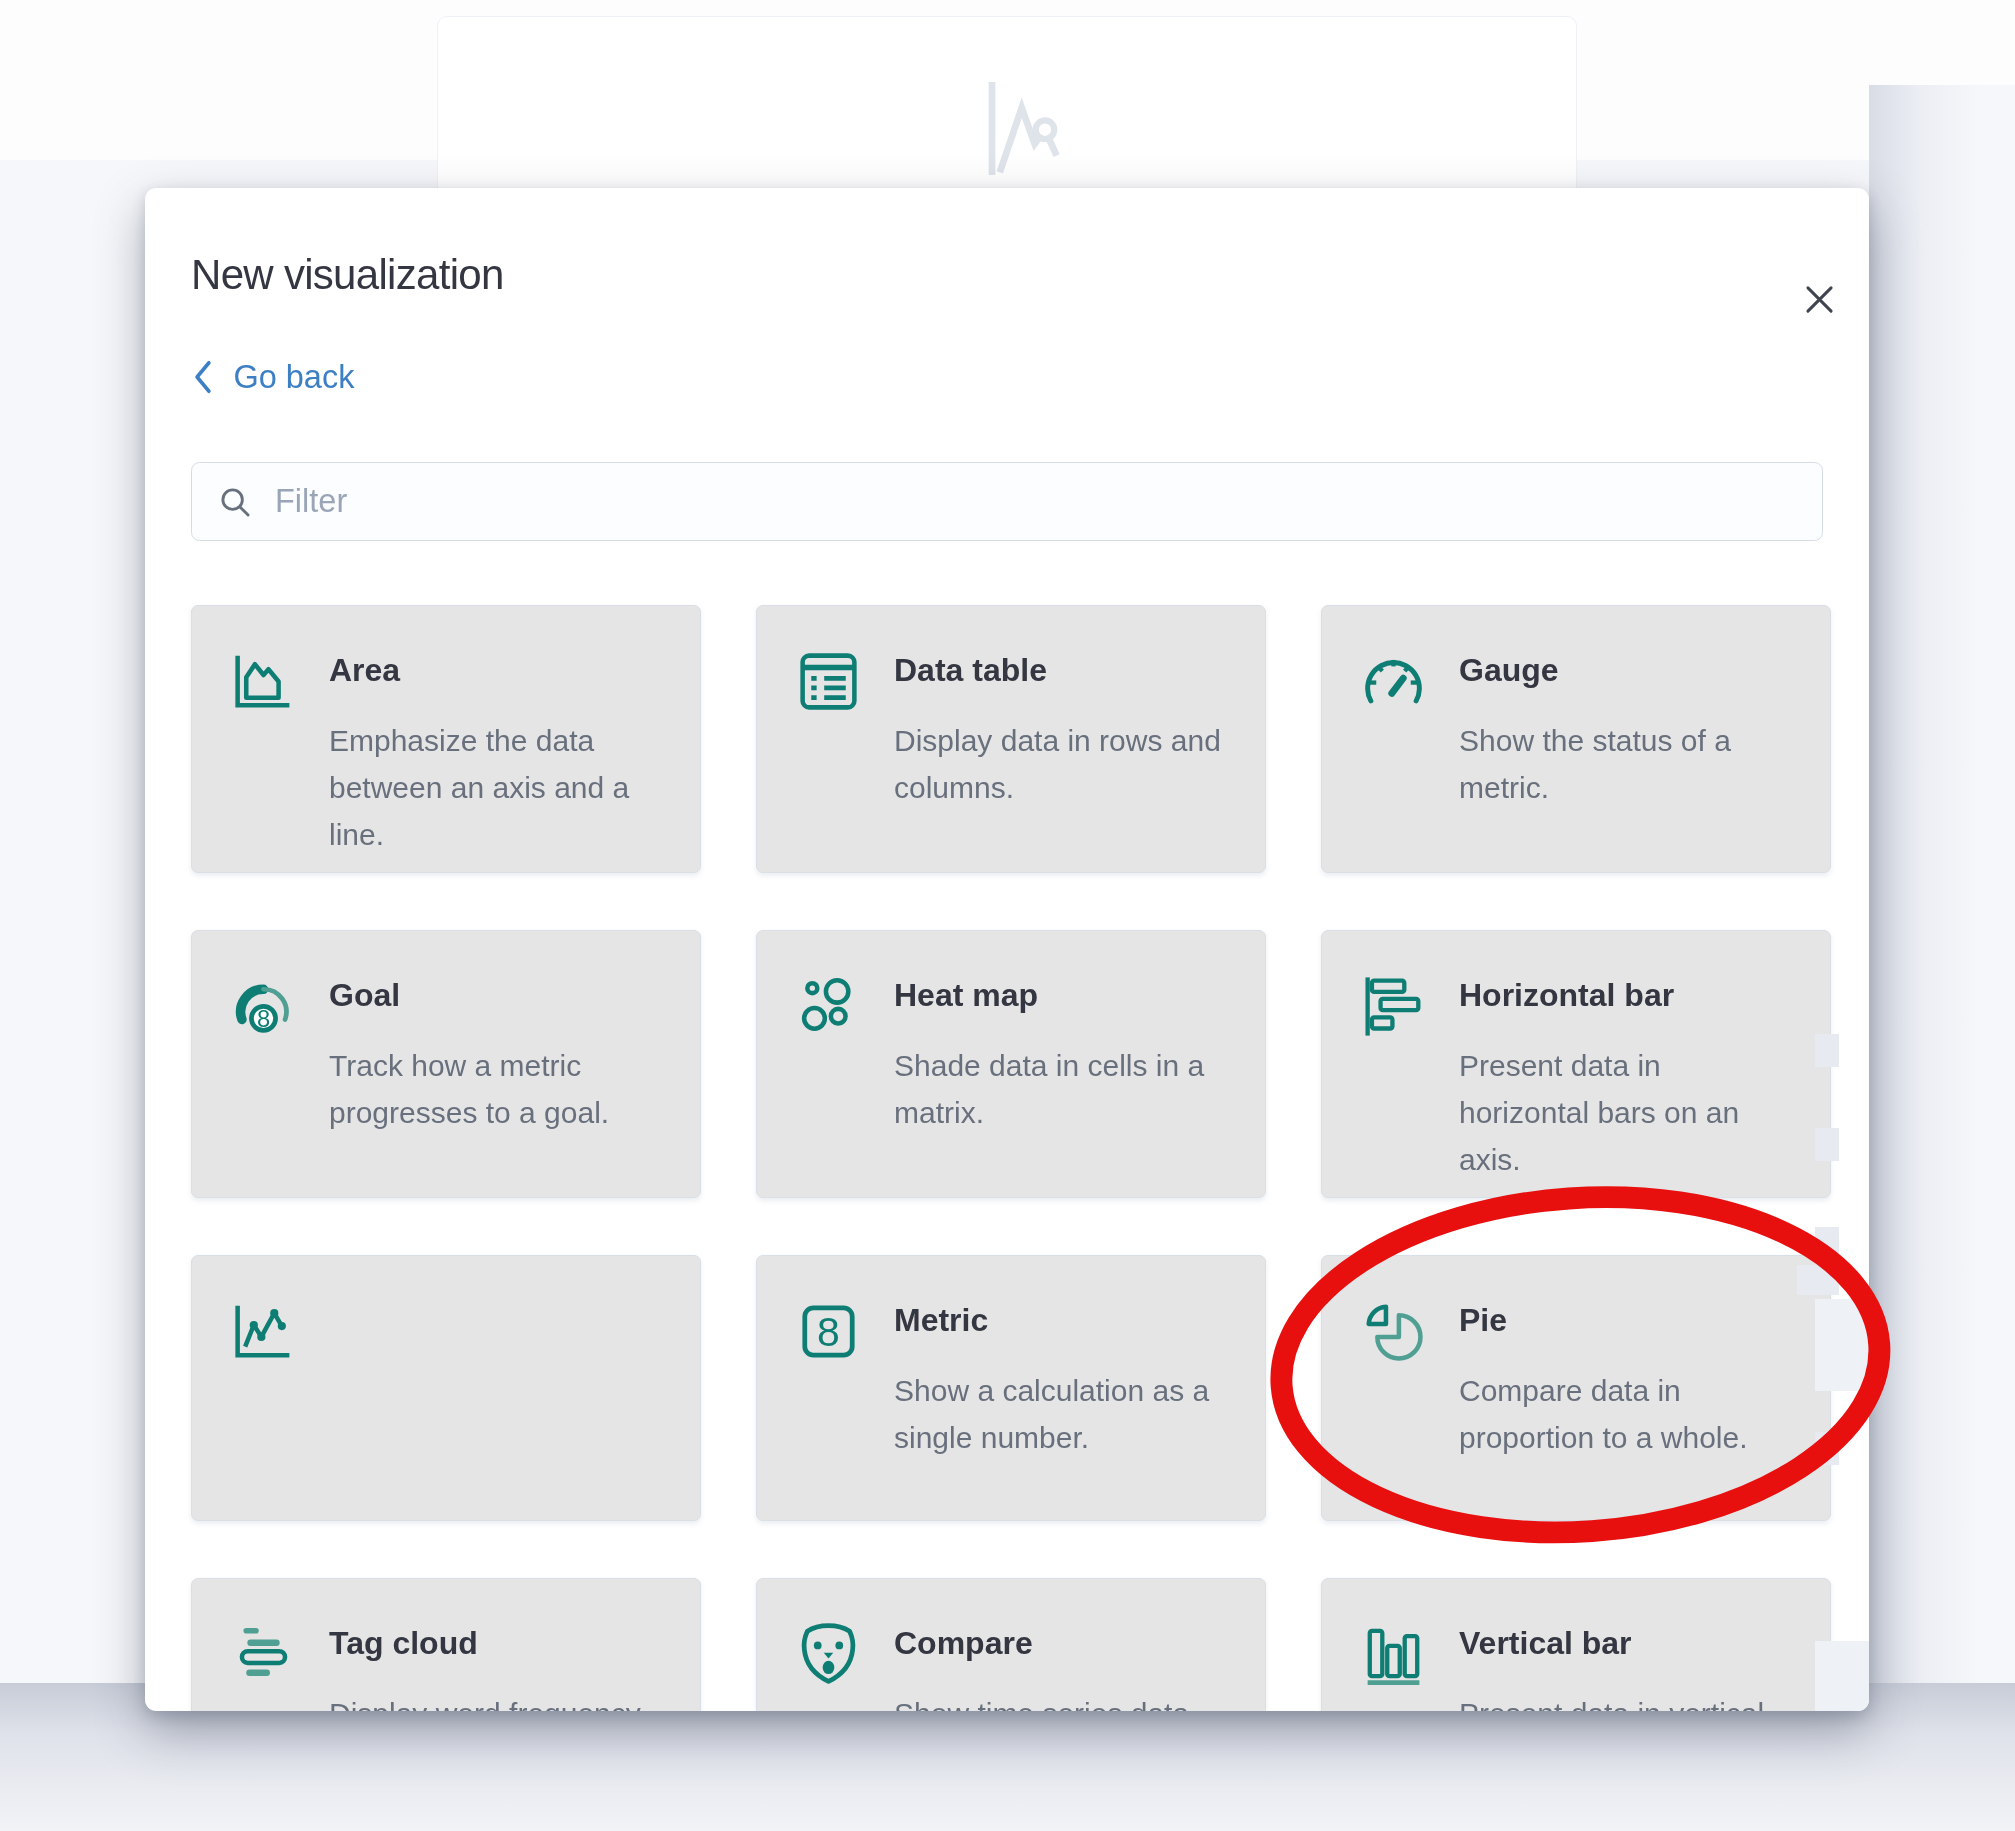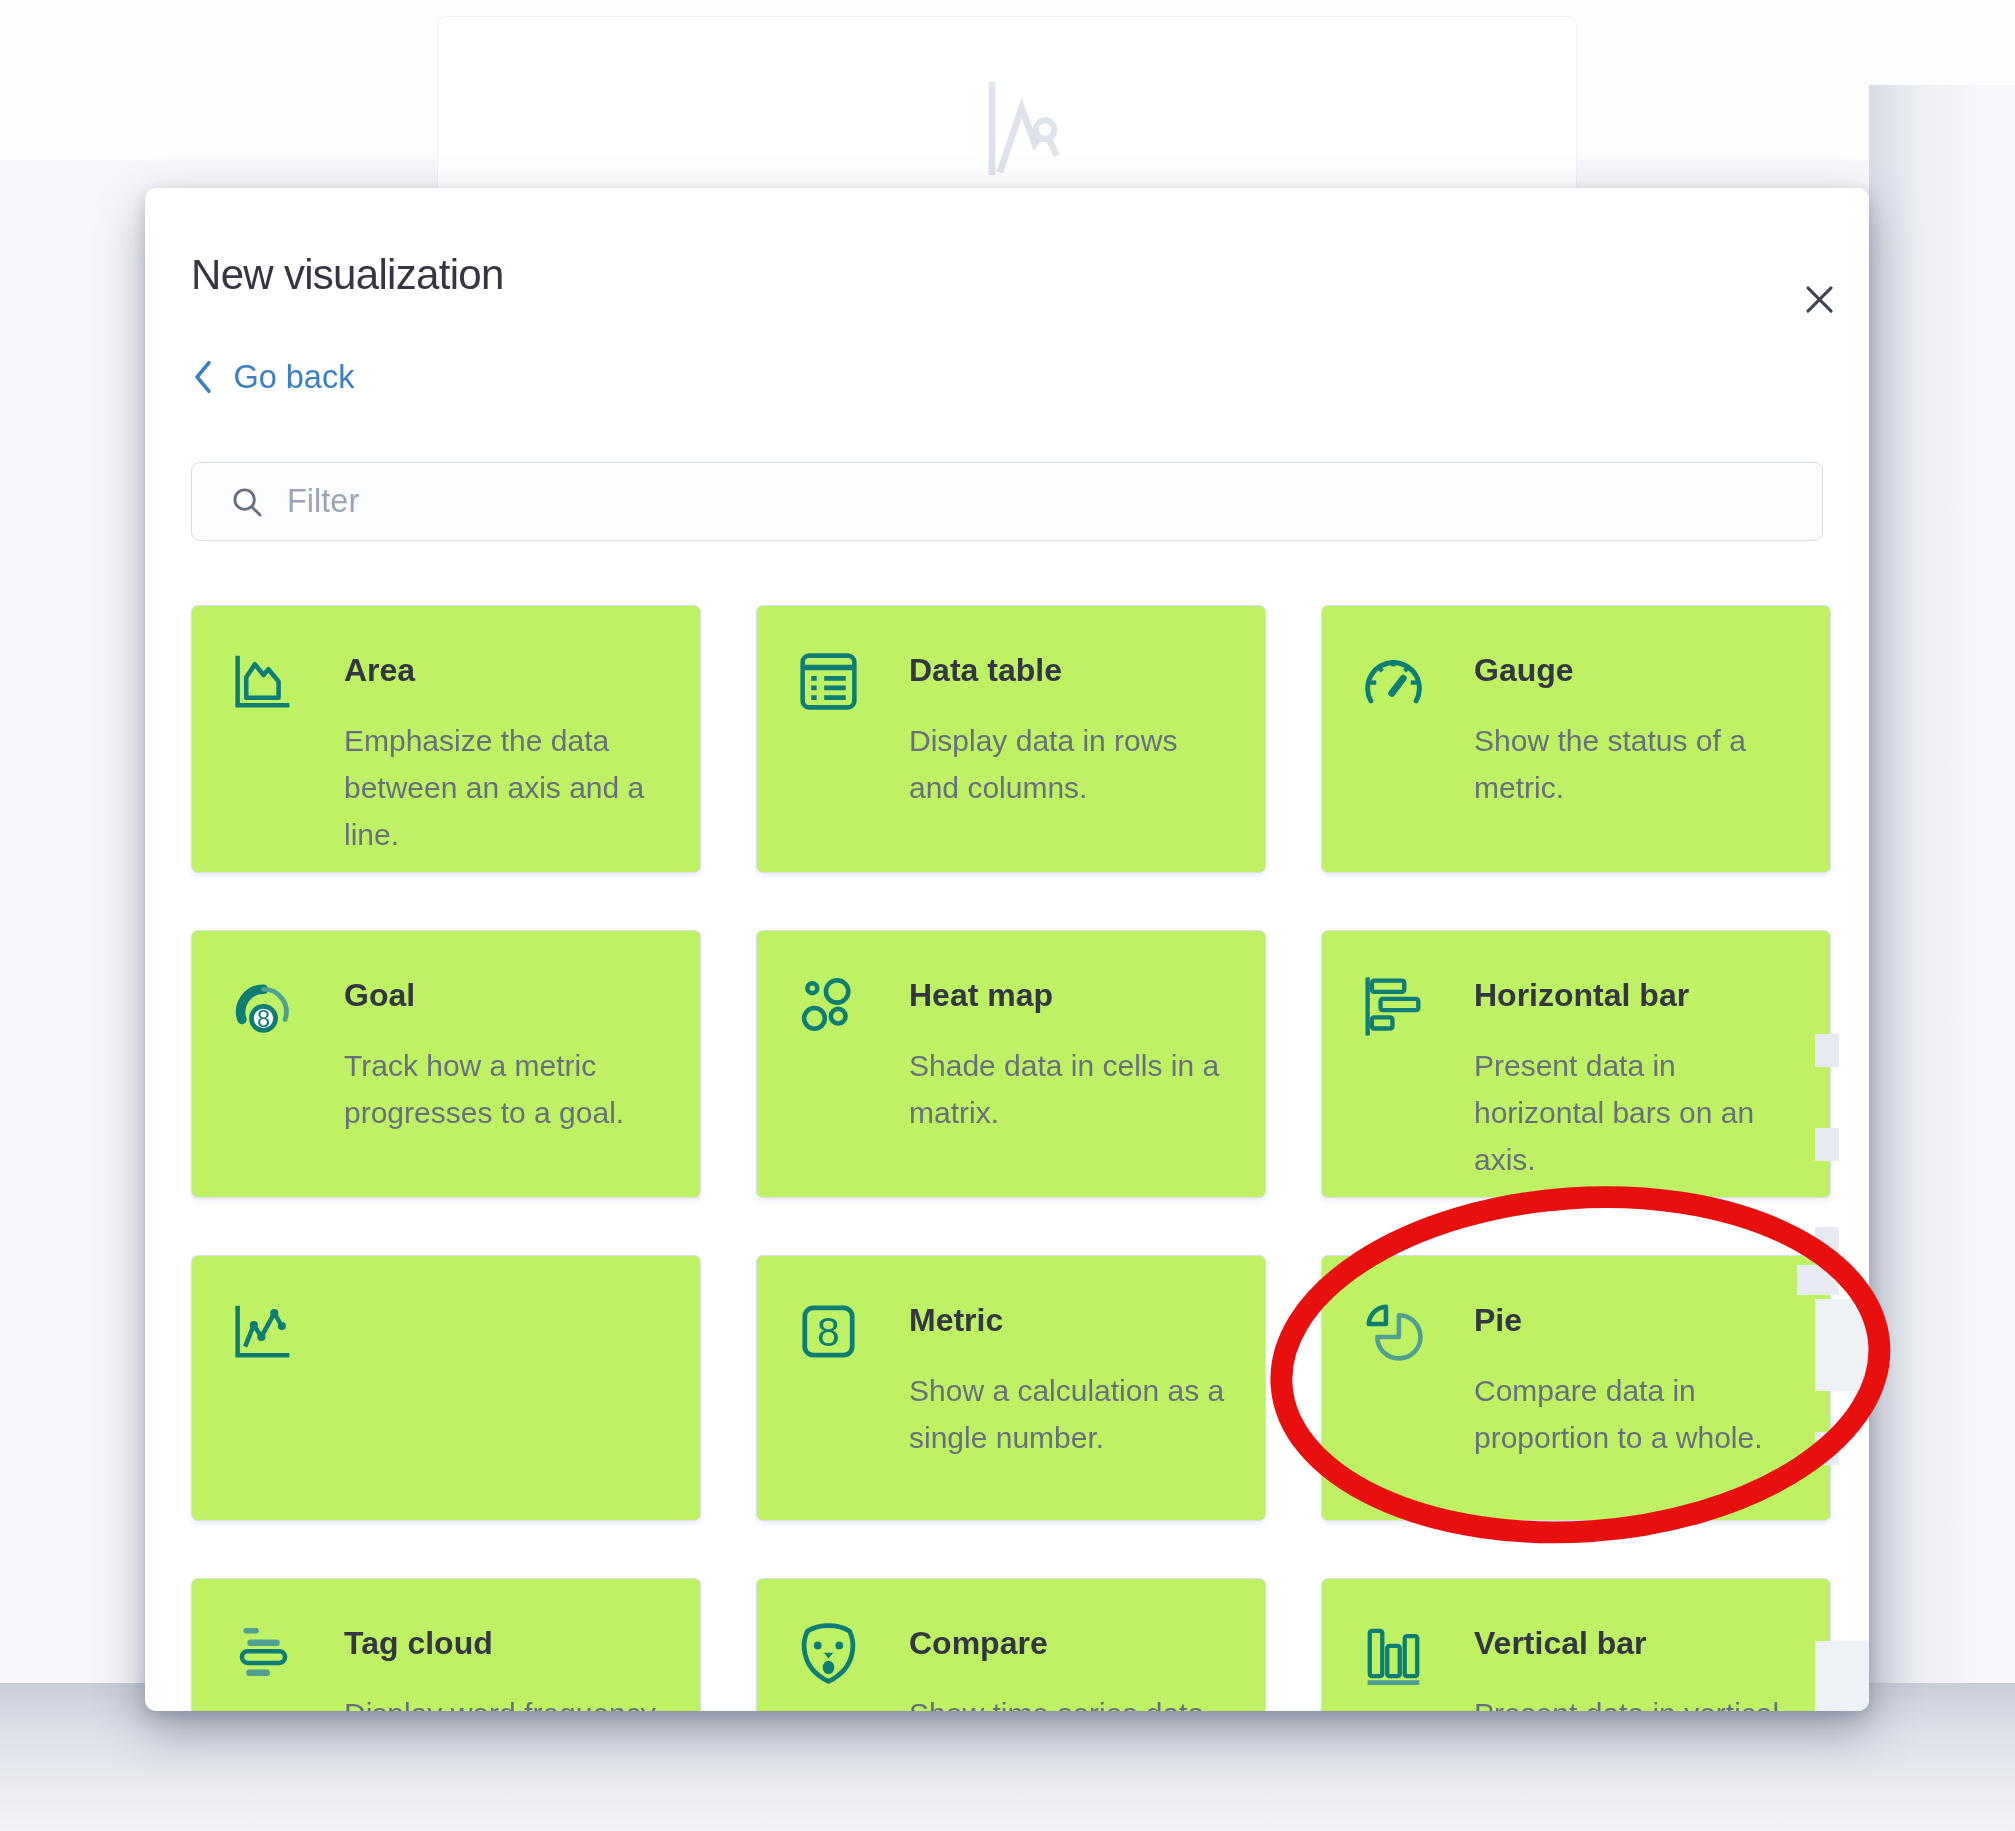--- a/index.html
+++ b/index.html
@@ -29,31 +29,31 @@
 
   .modal-title { margin-top:62px; font-size:42px; font-weight:400; letter-spacing:-0.7px;
                  color:#343741; line-height:1.2; }
 
   .go-back { display:inline-flex; align-items:center; gap:18.4px; margin-top:58px;
              color:#3d7fc4; font-size:32.5px; font-weight:500; cursor:pointer;
              text-decoration:none;text-align:center; }
 
   .filter-box { margin-top:64px; height:79px; background:#fcfdfe;
                 border:1.4px solid #d6dce6; border-radius:8.5px;
-                display:flex; align-items:center; gap:21px; padding:0 36px; }
+                display:flex; align-items:center; gap:21px; padding:0 24px; }
   .filter-box input { flex:1; border:none; outline:none; background:transparent;
                       font-size:32.5px; color:#343741; font-family:inherit; }
   .filter-box input::placeholder { color:#9aa6b8; }
 
   
   .cards { display:grid; grid-template-columns:repeat(3,510px); column-gap:55px;
            grid-template-rows:268px 268px 266px 268px; row-gap:57px; margin-top:64px; }
-  .card { background:#bef264; border:1.4px solid #d9dfe7; border-radius:7px;
+  .card { background:#e5e5e5; border:1.4px solid #d9dfe7; border-radius:7px;
           box-shadow:0 2.8px 5px rgba(150,162,184,.18);
-          padding:41px 35px 0 37px; display:flex; gap:46px; cursor:pointer; }
+          padding:41px 35px 0 37px; display:flex; gap:31px; cursor:pointer; }
   .card .icon-wrap { width:69px; flex:none; }
   .card h3 { font-size:32px; font-weight:700; color:#343741; margin:4.2px 0 28px; }
   .card p  { font-size:30px; line-height:1.58; color:#69707d; max-width:348px; }
 
   
   .deco  { position:absolute; background:#e7eaf1; z-index:1; }
   .deco.light { background:#eef1f6; }
 
   
   .annotation { position:absolute; left:0; top:0; z-index:50; pointer-events:none; }

